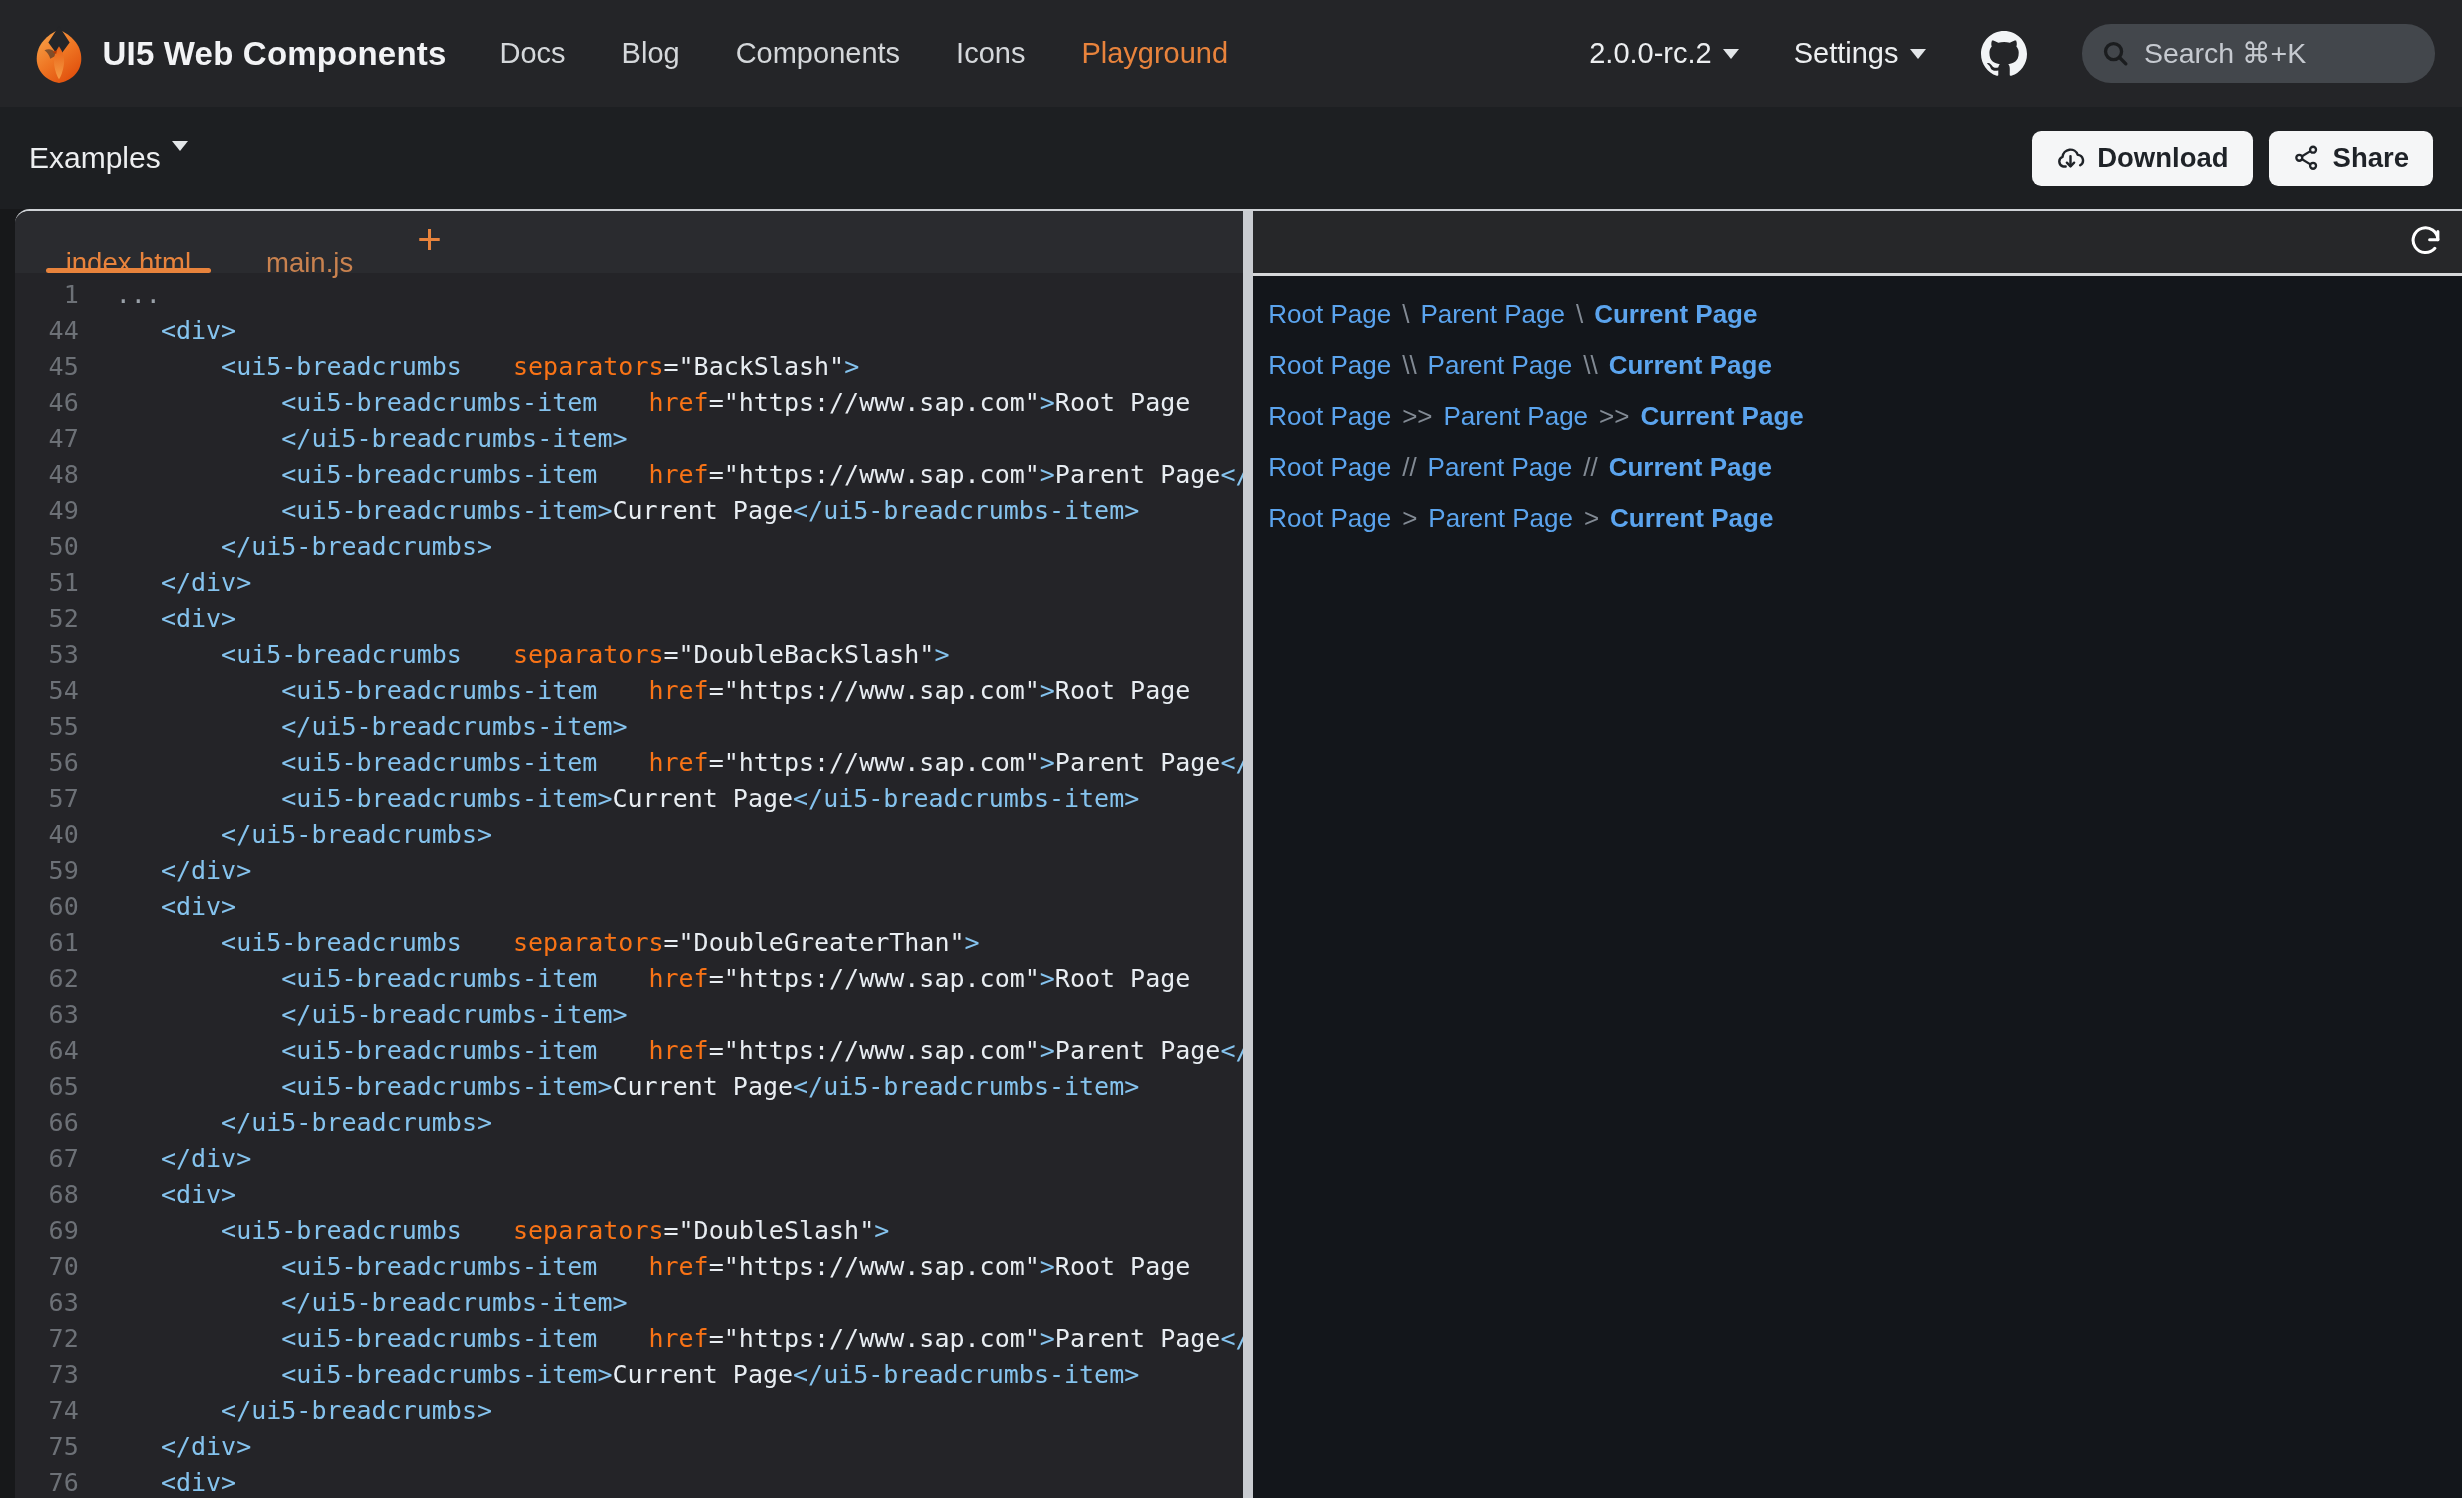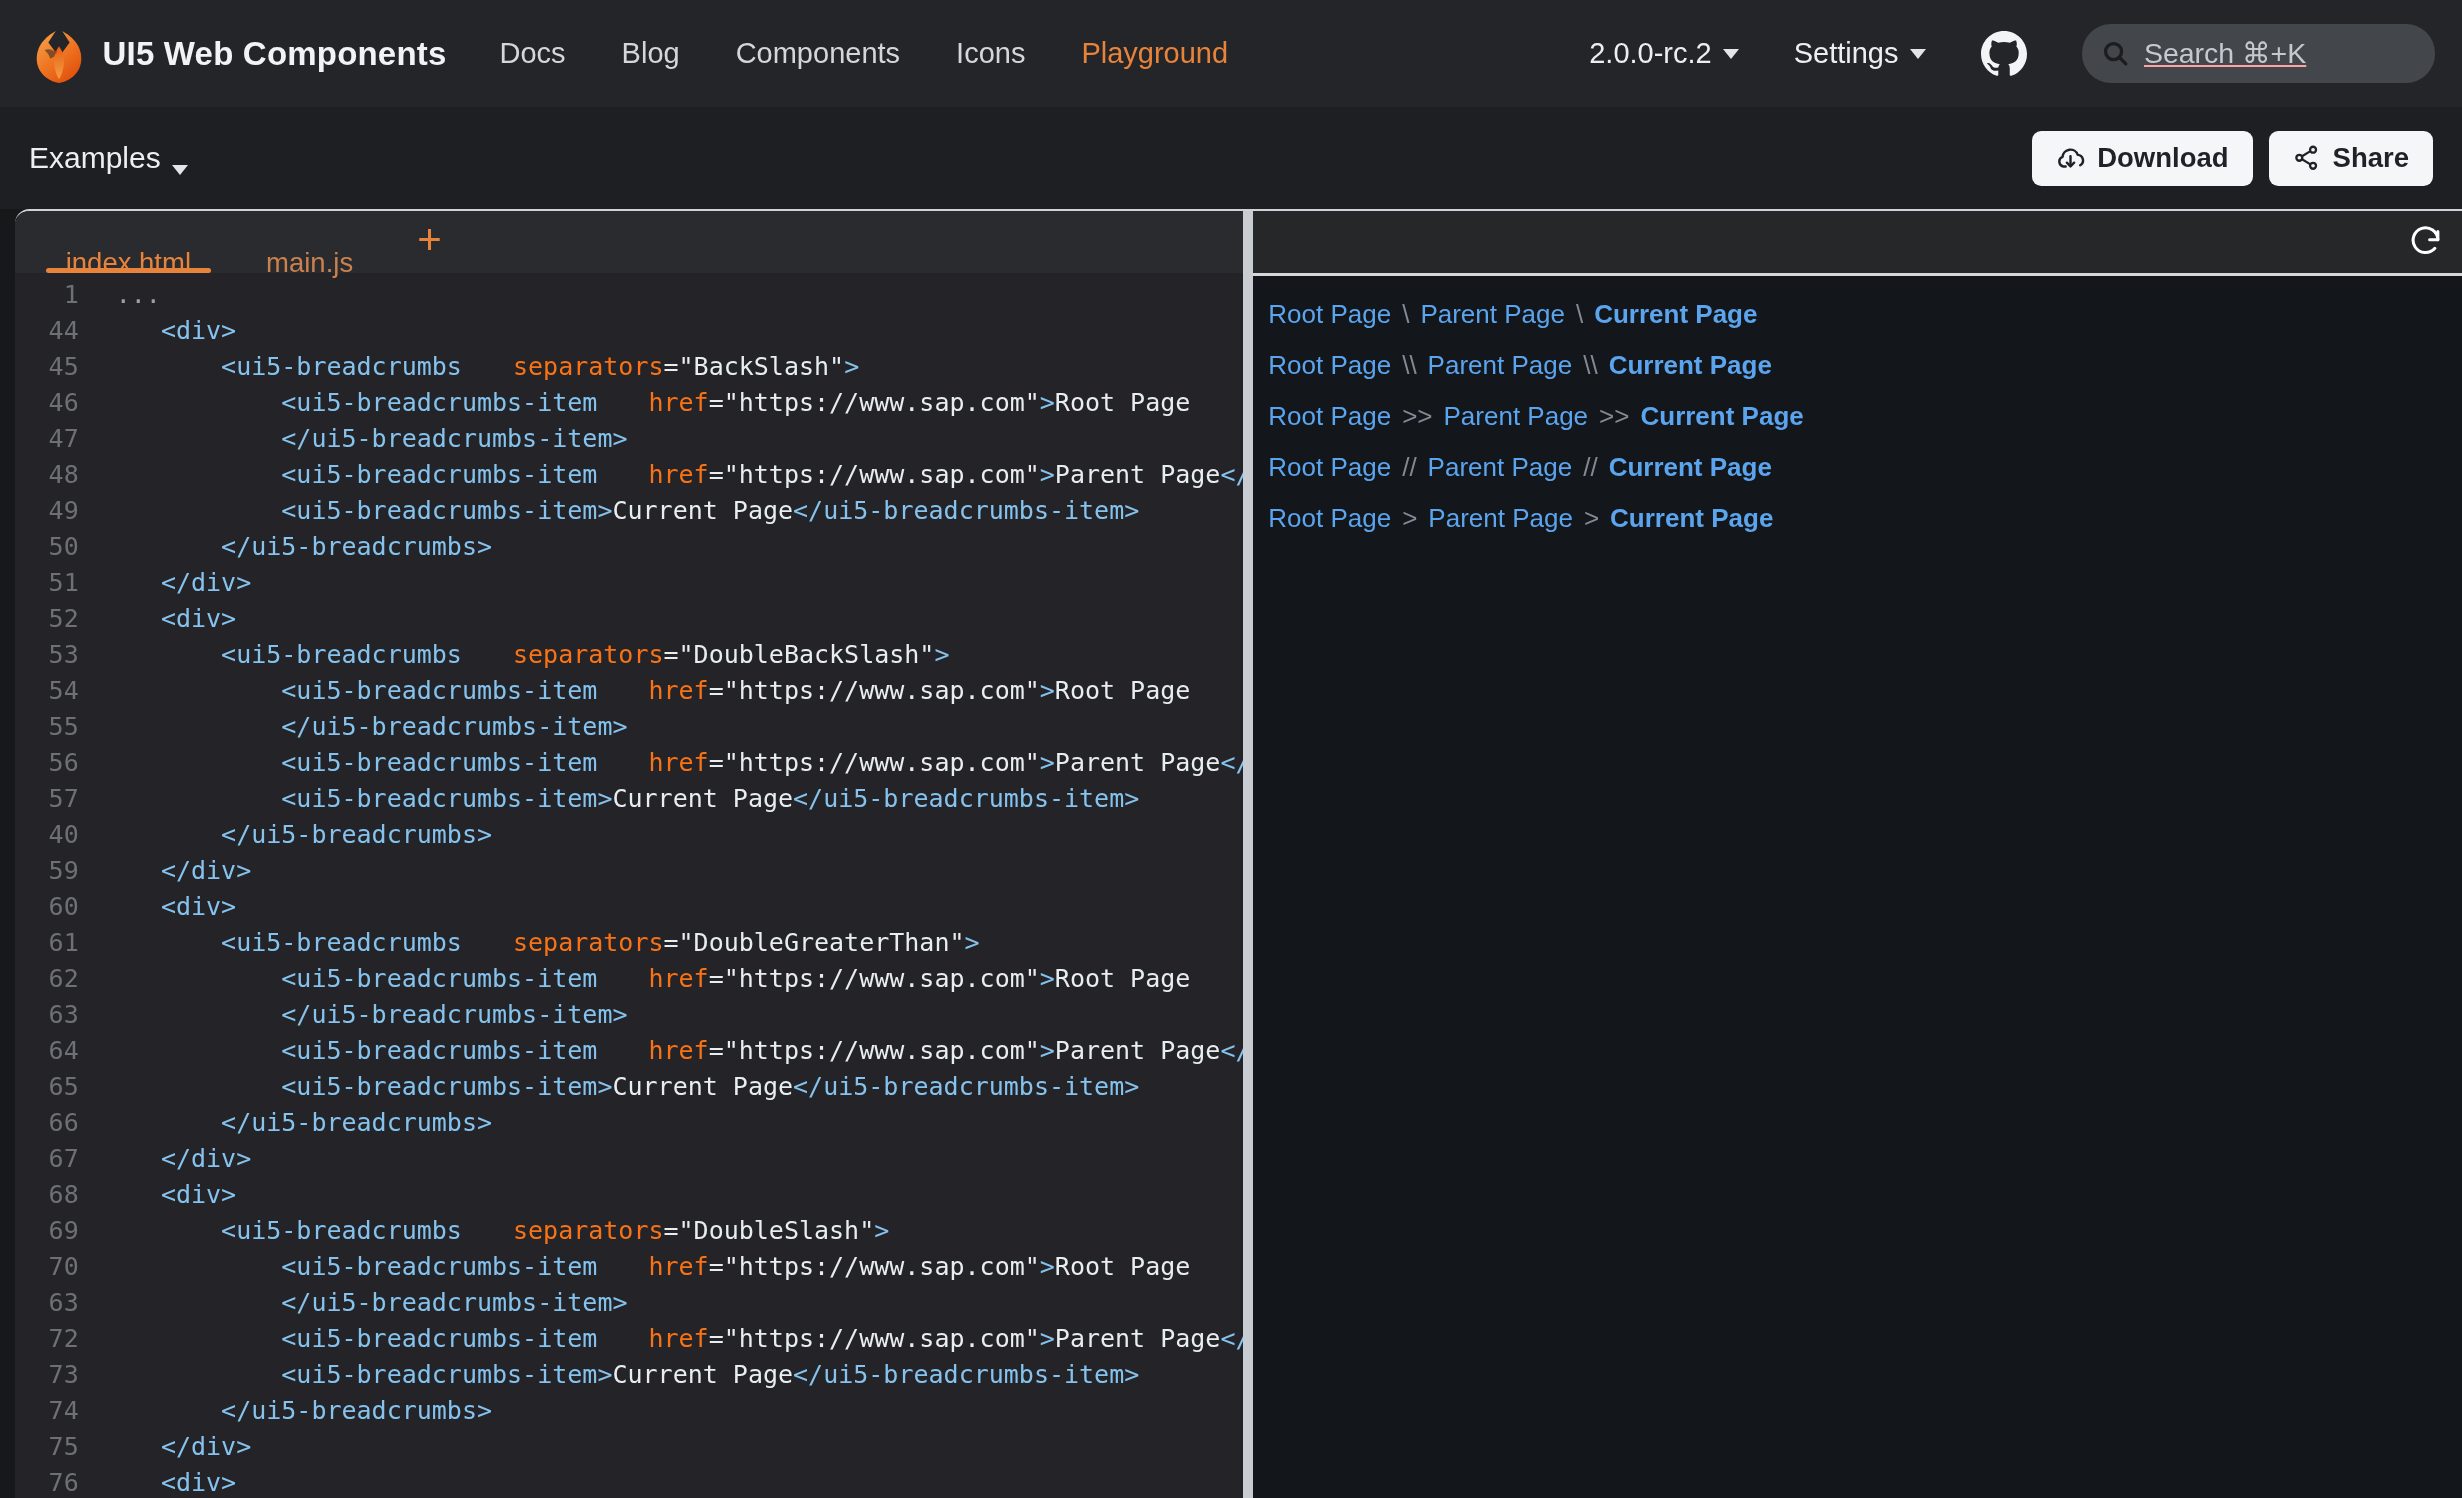--- a/index.html
+++ b/index.html
@@ -15,27 +15,27 @@
   .navlink { color:#d4d7da; font-size:29px; cursor:pointer; text-decoration:none; }
   .navlink.active { color:#e8833c; }
   .nav-right { margin-left:auto; display:flex; align-items:center; gap:55px;justify-content:space-between; }
   .drop { display:flex; align-items:center; color:#eceef0; font-size:29px; cursor:pointer; }
   .caret { width:0; height:0; border-left:8.3px solid transparent; border-right:8.3px solid transparent;
            border-top:10px solid #e3e6e9; margin-left:11px; display:inline-block; }
   .gh { width:46px; height:46px; }
   .search-pill { width:353px; height:59px; background:#43474c; border-radius:29px;
                  display:flex; align-items:center; padding-left:18.4px; }
   .search-pill input { background:transparent; border:none; outline:none; color:#fca5a5;
-                       font-size:28.5px; margin-left:13px; width:257px; font-family:"Liberation Sans",sans-serif;text-decoration:underline; }
+                       font-size:28.5px; margin-left:13px; width:257px; font-family:"Liberation Sans",sans-serif; }
   .search-pill input::placeholder { color:#c6cad0; opacity:1; }
 
   
   .toolbar { position:absolute; top:107px; left:0; width:2462px; height:102px;
              background:#1d1f22; display:flex; align-items:center; padding:0 29px; }
-  .examples { display:flex; align-items:flex-end; color:#eceef0; font-size:30px; cursor:pointer; }
+  .examples { display:flex; align-items:flex-start; color:#eceef0; font-size:30px; cursor:pointer; }
   .tb-right { margin-left:auto; display:flex; align-items:center; gap:16.5px; }
   .btn { height:55px; background:#f5f6f7; border:none; border-radius:9.2px; display:flex;
          align-items:center; gap:12px; padding:0 24px; font-size:27.5px; font-weight:bold;
          color:#1f2328; cursor:pointer; font-family:"Liberation Sans",sans-serif; }
 
   
   .card { position:absolute; top:209px; left:14.7px; right:0; bottom:0;
           border-top:2.8px solid #cfd2d6; border-radius:14.7px 0 0 0;
           display:flex; overflow:hidden; background:#242428; }
   .editor { width:1228px; display:flex; flex-direction:column; overflow:hidden; }

